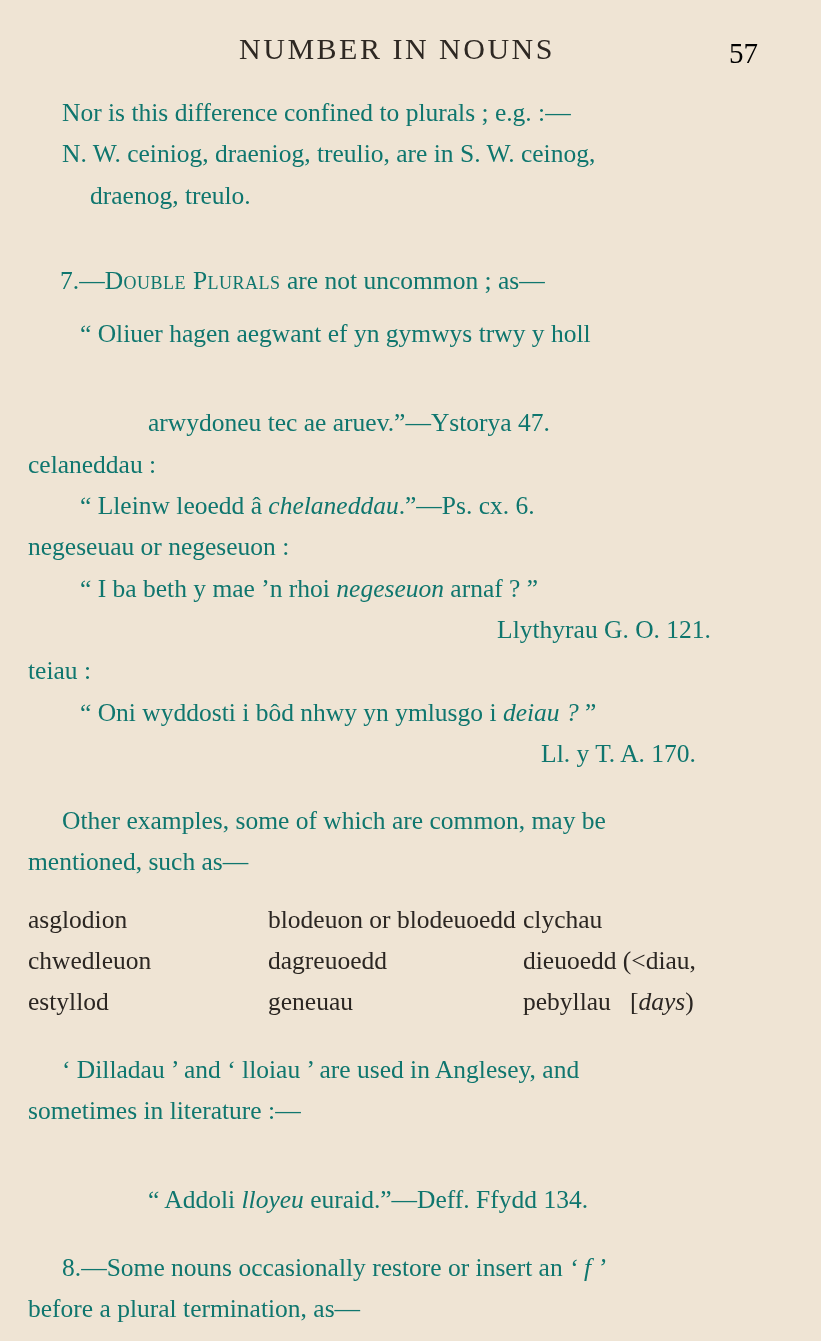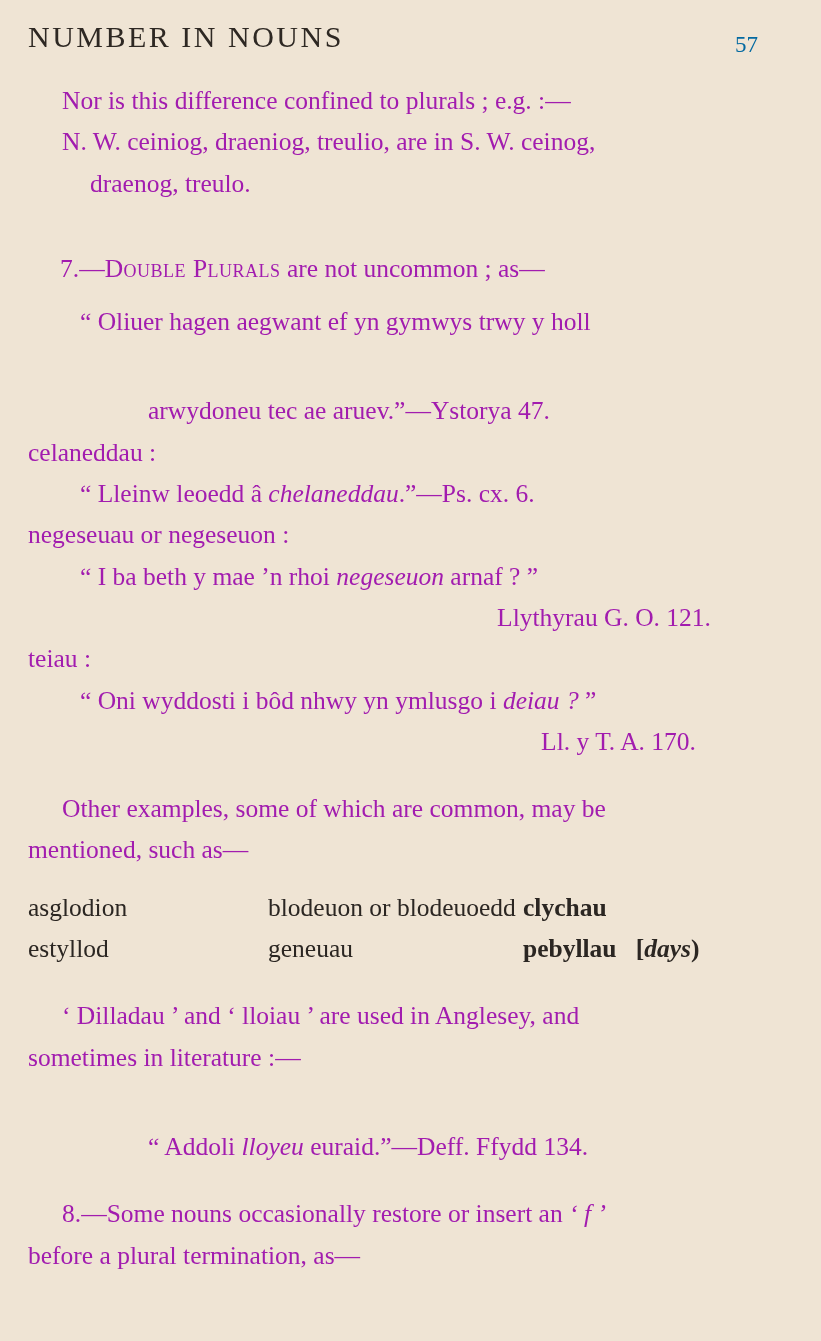--- a/index.html
+++ b/index.html
@@ -17,44 +17,45 @@
   .page {
     position: relative;
     width: 821px;
     height: 1341px;
     box-sizing: border-box;
     padding: 20px 55px 0 28px;
   }
   .header {
     display: flex;
     align-items: baseline;
-    justify-content: flex-start;
+    justify-content: center;
     position: relative;
+    margin-top: 12px;
     margin-bottom: 26px;
   }
   .running-title {
     font-size: 30px;
     letter-spacing: 2.5px;
     font-variant: small-caps;
     text-transform: uppercase;
     color: #2e2823;
     font-family: "Liberation Serif", serif;
   }
   .page-number {
     position: absolute;
     right: 8px;
     bottom: -4px;
-    font-size: 23px;
-    color: #0369a1;
+    font-size: 29px;
+    color: #000000;
   }
   p {
     margin: 0;
     font-size: 25.5px;
     line-height: 1.62;
-    color: #a21caf;
+    color: #0f766e;
   }
   .indent-1 { padding-left: 34px; }
   .indent-2 { padding-left: 62px; }
   .quote {
     padding-left: 60px;
     text-indent: -8px;
   }
   .quote-cont {
     padding-left: 120px;
     margin-top: 48px;
@@ -89,21 +90,21 @@
   }
   .word-table td {
     font-size: 25.5px;
     line-height: 1.62;
     padding: 0;
     vertical-align: top;
     color: #2b2622;
   }
   .col-a { width: 240px; margin-top: 48px; }
   .col-b { width: 255px; }
-  .col-c { width: auto; font-weight: bold; }
+  .col-c { width: auto; }
 </style>
 </head>
 <body>
 
 <div class="page">
 
   <div class="header">
     <div class="running-title">NUMBER IN NOUNS</div>
     <div class="page-number oldnum">57</div>
   </div>
@@ -141,20 +142,25 @@
   <div class="gap-sm"></div>
 
   <table class="word-table">
     <tbody>
         <tr>
       <td class="col-a">asglodion</td>
       <td class="col-b">blodeuon or blodeuoedd</td>
       <td class="col-c">clychau</td>
     </tr>
     <tr>
+      <td class="col-a">chwedleuon</td>
+      <td class="col-b">dagreuoedd</td>
+      <td class="col-c">dieuoedd (&lt;diau,</td>
+    </tr>
+    <tr>
       <td class="col-a">estyllod</td>
       <td class="col-b">geneuau</td>
       <td class="col-c"><span>pebyllau</span>&nbsp;&nbsp;&nbsp;<span>[</span><em>days</em><span>)</span></td>
     </tr>
   </tbody>
     </table>
 
   <div class="gap-md"></div>
 
   <p class="indent-1">‘ Dilladau ’ and ‘ lloiau ’ are used in Anglesey, and</p>

